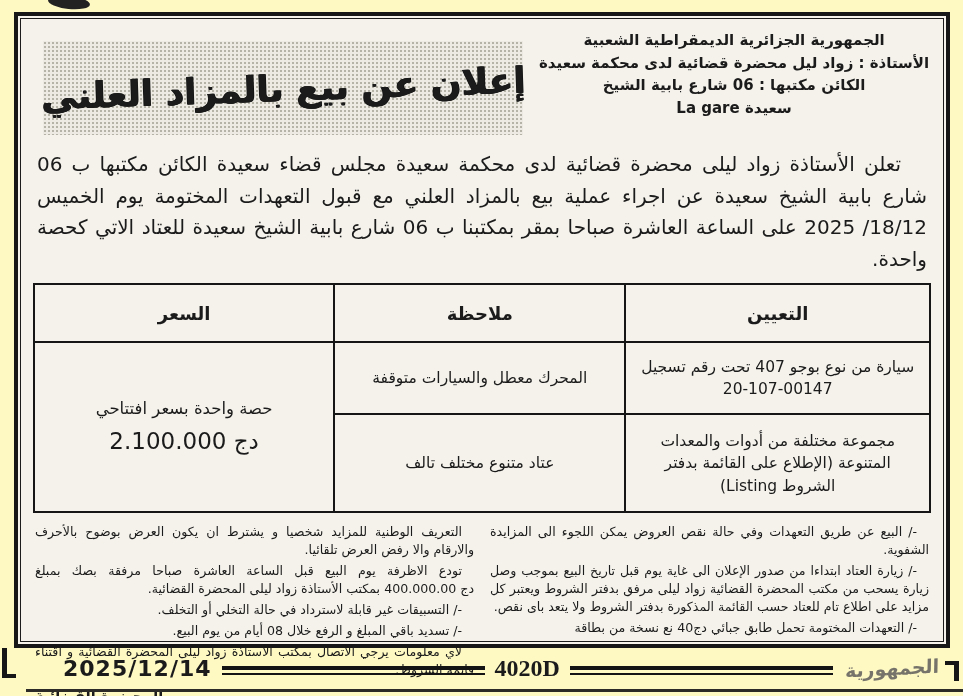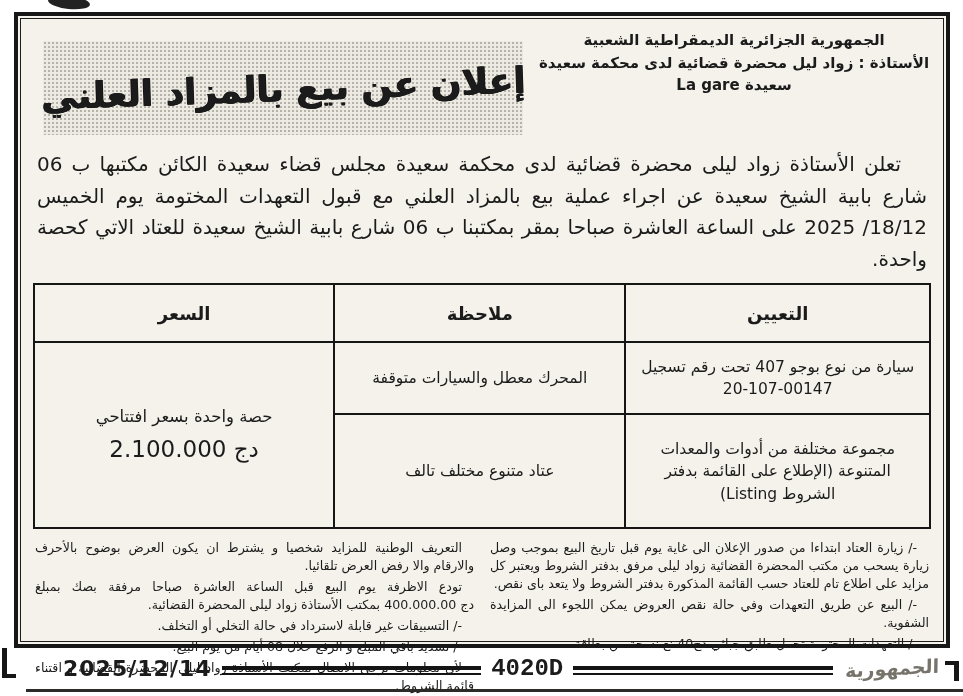--- a/index.html
+++ b/index.html
@@ -4,21 +4,21 @@
 <style>
   * { margin:0; padding:0; box-sizing:border-box; }
   html,body { width:963px; height:696px; }
   body {
     font-family:"DejaVu Sans", sans-serif;
     background:#edebe4;
     color:#1b1b1b;
     position:relative;
     overflow:hidden;
   }
-  .page { position:absolute; inset:0; background:#ffffff; }
+  .page { position:absolute; inset:0; background:#fef9c3; }
 
   
   .ink-blob { position:absolute; left:48px; top:-4px; width:42px; height:13px;
     background:#222; border-radius:50%; transform:rotate(6deg); }
 
   
   .frame { position:absolute; left:14px; top:12px; width:936px; height:636px;
     border:4px solid #171717; background:#f4f2eb; }
   .frame-inner { position:absolute; inset:2px; border:1px solid #1c1c1c;
     padding:6px 8px 4px; direction:rtl; display:flex; flex-direction:column; }
@@ -41,21 +41,21 @@
     padding:8px 8px 6px; text-indent:26px; }
 
   
   table.lots { width:calc(100% - 8px); margin:2px 4px 6px;
     border-collapse:collapse; table-layout:fixed; direction:rtl; }
   table.lots, table.lots th, table.lots td { border:2.5px solid #161616; }
   table.lots th { height:58px; font-size:18px; font-weight:bold; text-align:center; }
   table.lots td { text-align:center; font-size:15.5px; line-height:1.45;
     padding:4px 14px; vertical-align:middle; }
   td.cell-r1 { height:72px; }
-  td.cell-r2 { height:114px; }
+  td.cell-r2 { height:98px; }
   .price-line1 { font-size:16.5px; }
   .price-line2 { font-size:23px; direction:ltr; unicode-bidi:embed; display:block; margin-top:4px; }
 
   
   .notes { display:flex; gap:16px; padding:4px 6px 0; flex:1; }
   .notes .col { width:50%; font-size:12.6px; line-height:1.42; text-align:justify; }
   .notes p { margin-bottom:3px; text-indent:12px; }
   .signature { font-weight:bold; font-size:14.5px; text-align:left;
     margin-top:8px; text-indent:0; }
 
@@ -63,41 +63,42 @@
   .footer-bar { position:absolute; left:0; right:2px; top:652px; height:32px;
     display:flex; align-items:center; direction:ltr; padding:0 2px; }
   .corner-l { width:14px; height:30px; border-left:5px solid #161616;
     border-bottom:4px solid #161616; transform:translateY(-5px); margin-right:6px; }
   .corner-r { width:14px; height:20px; border-right:5px solid #161616;
     border-top:4px solid #161616; transform:translateY(3px); margin-left:4px; }
   .footer-date { font-size:22px; font-weight:bold; letter-spacing:1px;
     font-family:"DejaVu Sans", sans-serif;margin-left:41px; }
   .rule { flex:1; height:9px; border-top:4px solid #141414;
     border-bottom:2.5px solid #141414; margin:0 10px; transform:translateY(2px); }
-  .footer-ref { font-size:24px; font-weight:bold; font-family:Liberation Mono, monospace; }
+  .footer-ref { font-size:24px; font-weight:bold; font-family:Liberation Serif, serif; }
   .footer-logo { font-size:19px; font-weight:bold; color:#75736a;
     transform:rotate(-3deg) skewX(-4deg); letter-spacing:1px; margin:0 2px;
     direction:rtl; }
   .bottom-rule { position:absolute; left:26px; right:0; top:689px;
     border-top:3px solid #2c2b28; }
 </style>
 </head>
 <body>
 
 <div class="page">
 
   <div class="ink-blob"></div>
 
   <div class="frame">
     <div class="frame-inner">
 
       <div class="top-zone">
         <div class="office-block">
           <div>الجمهورية الجزائرية الديمقراطية الشعبية</div>
           <div>الأستاذة : زواد ليل  محضرة قضائية لدى محكمة  سعيدة</div>
+          <div>الكائن مكتبها : 06 شارع بابية  الشيخ</div>
           <div>سعيدة La gare</div>
         </div>
         <div class="title-block">
           <div class="title-text">إعلان عن بيع بالمزاد العلني</div>
         </div>
       </div>
 
       <p class="intro">تعلن الأستاذة زواد ليلى محضرة قضائية لدى محكمة سعيدة مجلس قضاء سعيدة الكائن مكتبها ب 06 شارع بابية الشيخ سعيدة عن اجراء عملية بيع بالمزاد العلني مع قبول التعهدات المختومة يوم الخميس 18/12/ 2025 على الساعة العاشرة صباحا بمقر بمكتبنا ب 06 شارع بابية الشيخ سعيدة للعتاد الاتي كحصة واحدة.</p>
 
       <table class="lots">
@@ -124,22 +125,22 @@
           </tr>
           <tr>
             <td class="cell-r2">مجموعة مختلفة من أدوات والمعدات المتنوعة  (الإطلاع على القائمة  بدفتر الشروط Listing)</td>
             <td class="cell-r2">عتاد متنوع مختلف تالف</td>
           </tr>
         </tbody>
       </table>
 
       <div class="notes">
         <div class="col">
+          <p>-/ البيع عن طريق التعهدات  وفي حالة نقص العروض يمكن اللجوء الى المزايدة الشفوية.</p>
           <p>-/ زيارة العتاد ابتداءا من صدور الإعلان الى غاية يوم قبل تاريخ البيع بموجب وصل زيارة  يسحب  من مكتب المحضرة القضائية زواد ليلى مرفق بدفتر الشروط ويعتبر كل مزايد على اطلاع تام للعتاد حسب القائمة المذكورة بدفتر الشروط ولا يتعد باى نقص.</p>
-          <p>-/ البيع عن طريق التعهدات  وفي حالة نقص العروض يمكن اللجوء الى المزايدة الشفوية.</p>
           <p>-/ التعهدات المختومة تحمل طابق جبائي ‪40دج‬ نع نسخة من بطاقة</p>
         </div>
         <div class="col">
           <p>التعريف الوطنية للمزايد شخصيا و يشترط ان يكون  العرض بوضوح بالأحرف والارقام والا رفض العرض تلقائيا.</p>
           <p>تودع الاظرفة يوم البيع قبل الساعة العاشرة صباحا مرفقة بصك بمبلغ ‪400.000.00 دج‬ بمكتب الأستاذة زواد ليلى المحضرة القضائية.</p>
           <p>-/ التسبيقات غير قابلة لاسترداد في حالة التخلي أو التخلف.</p>
           <p>-/ تسديد باقي المبلغ و الرفع خلال 08 أيام من يوم البيع.</p>
           <p>لأي معلومات يرجي الاتصال بمكتب الأستاذة زواد ليلى المحضرة القضائية و اقتناء قائمة الشروط.</p>
           <p class="signature">المحضرة القضائية</p>
         </div>

